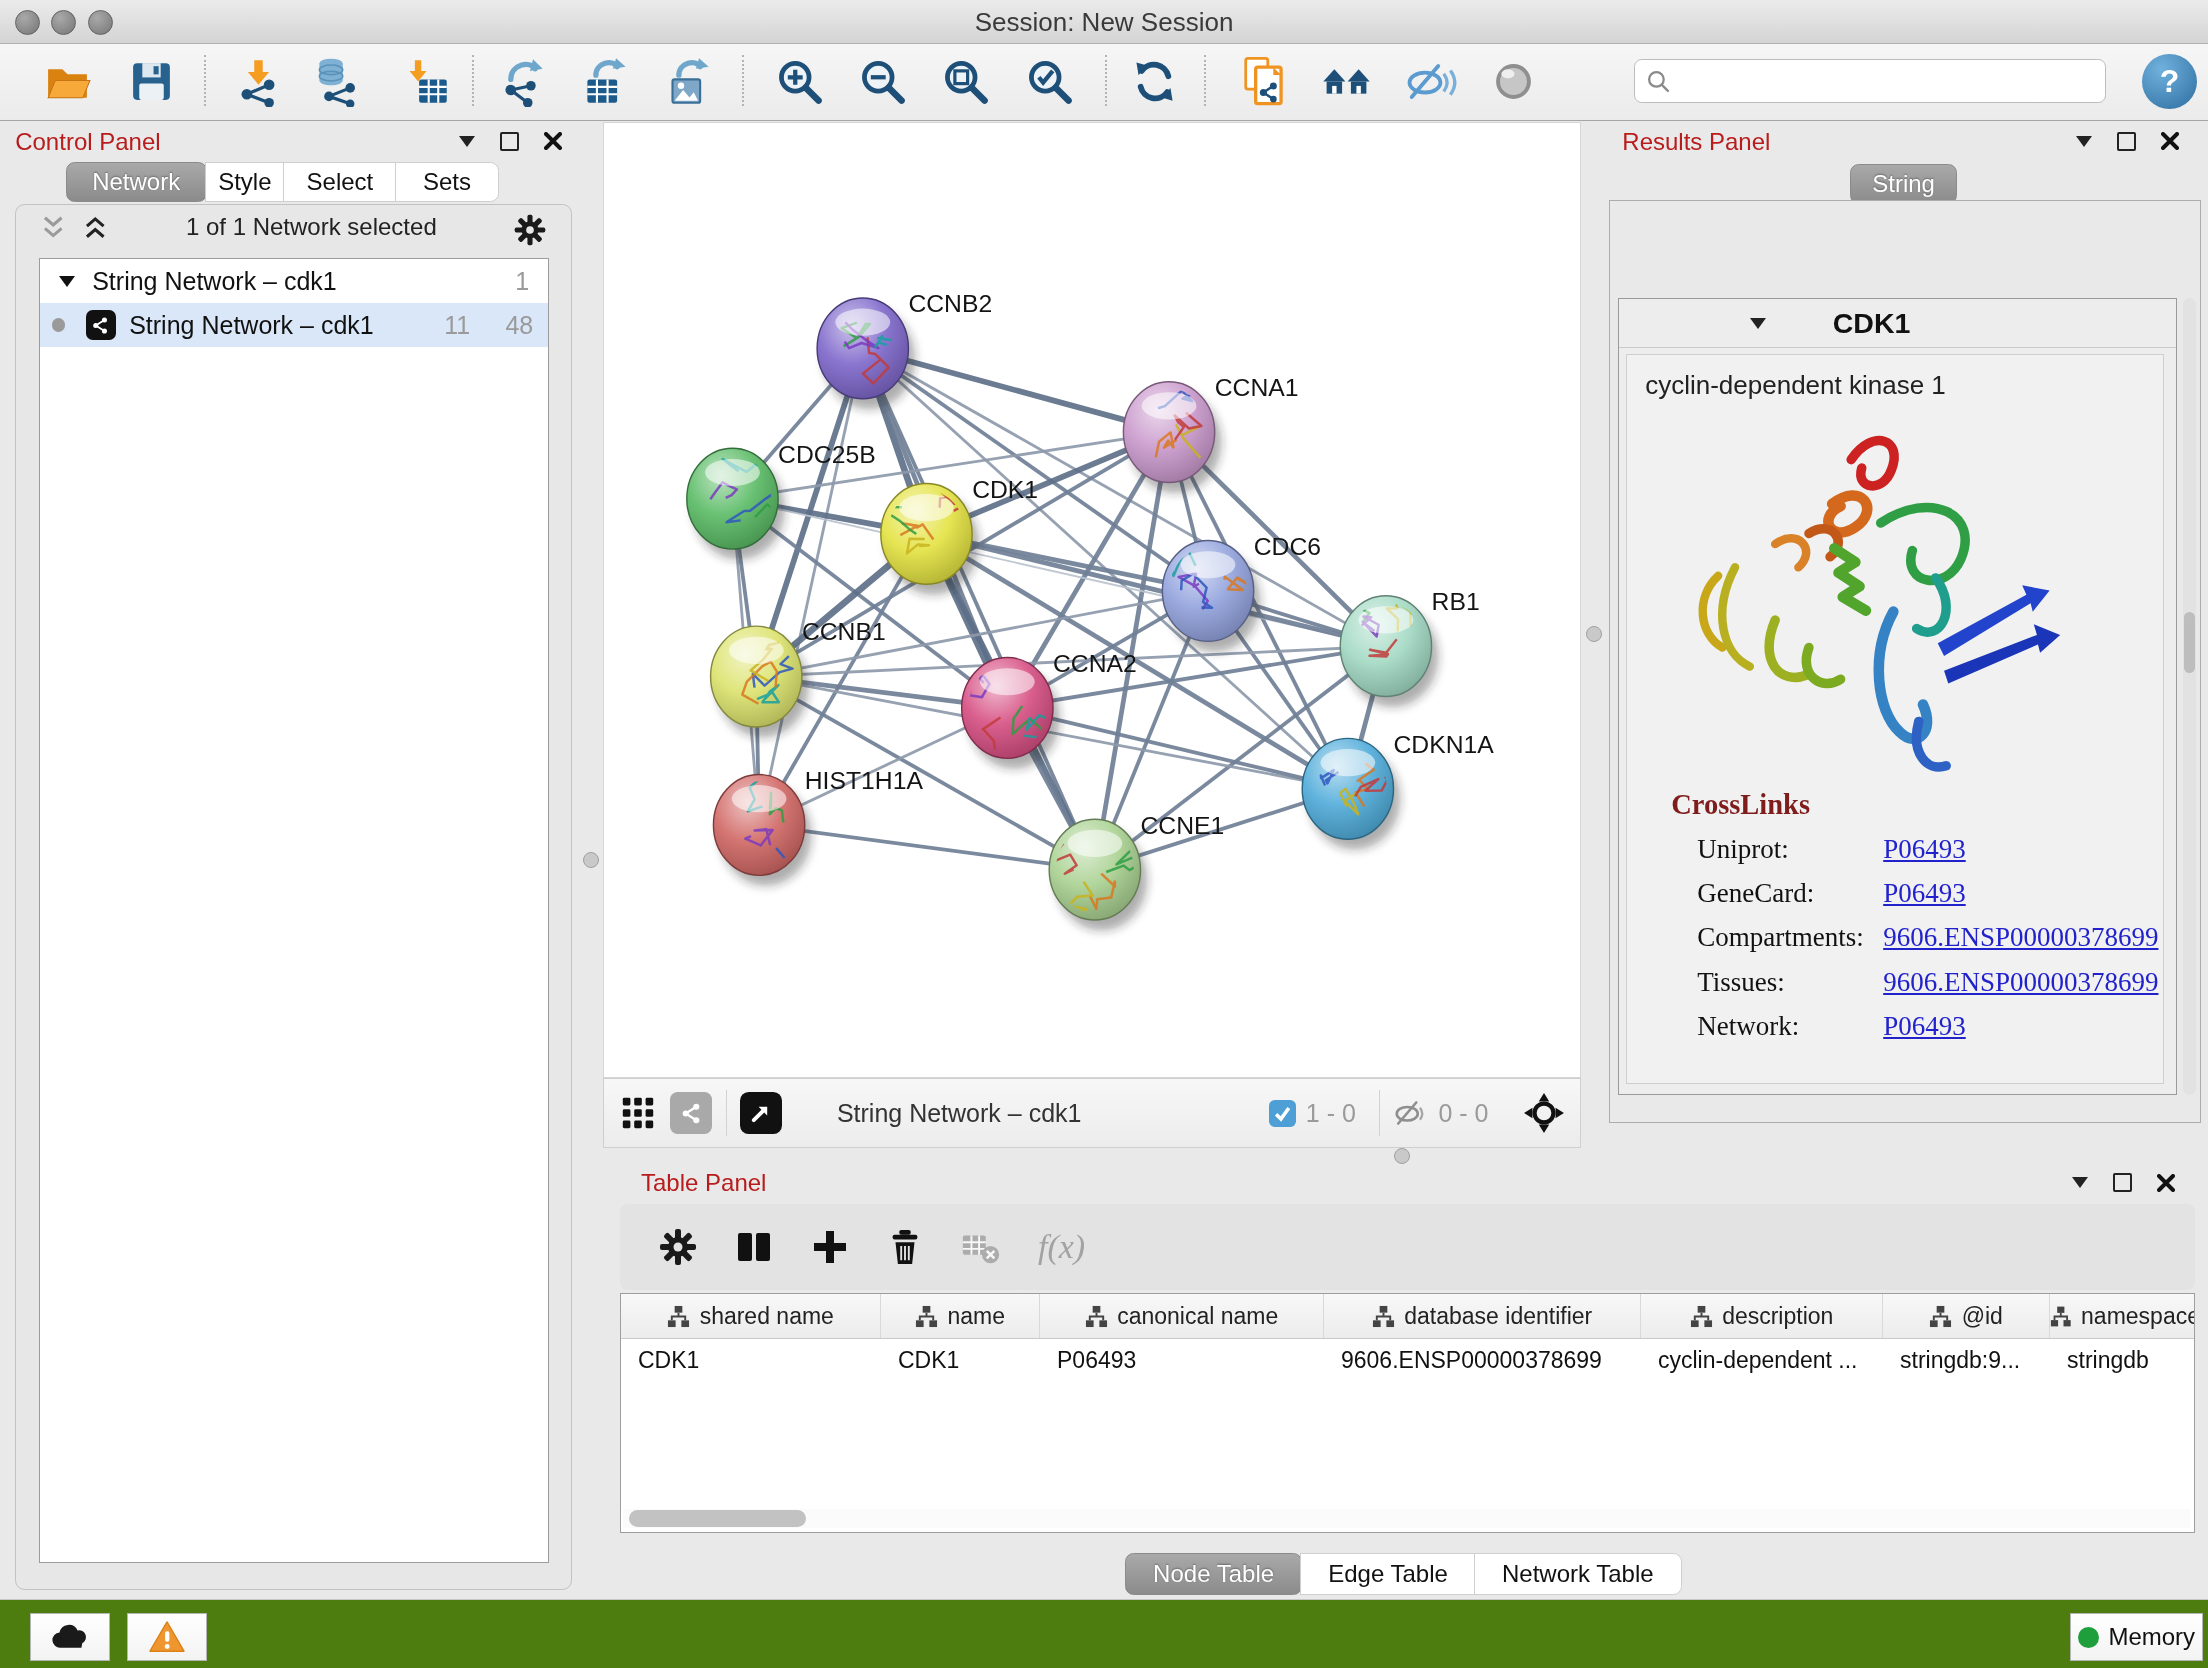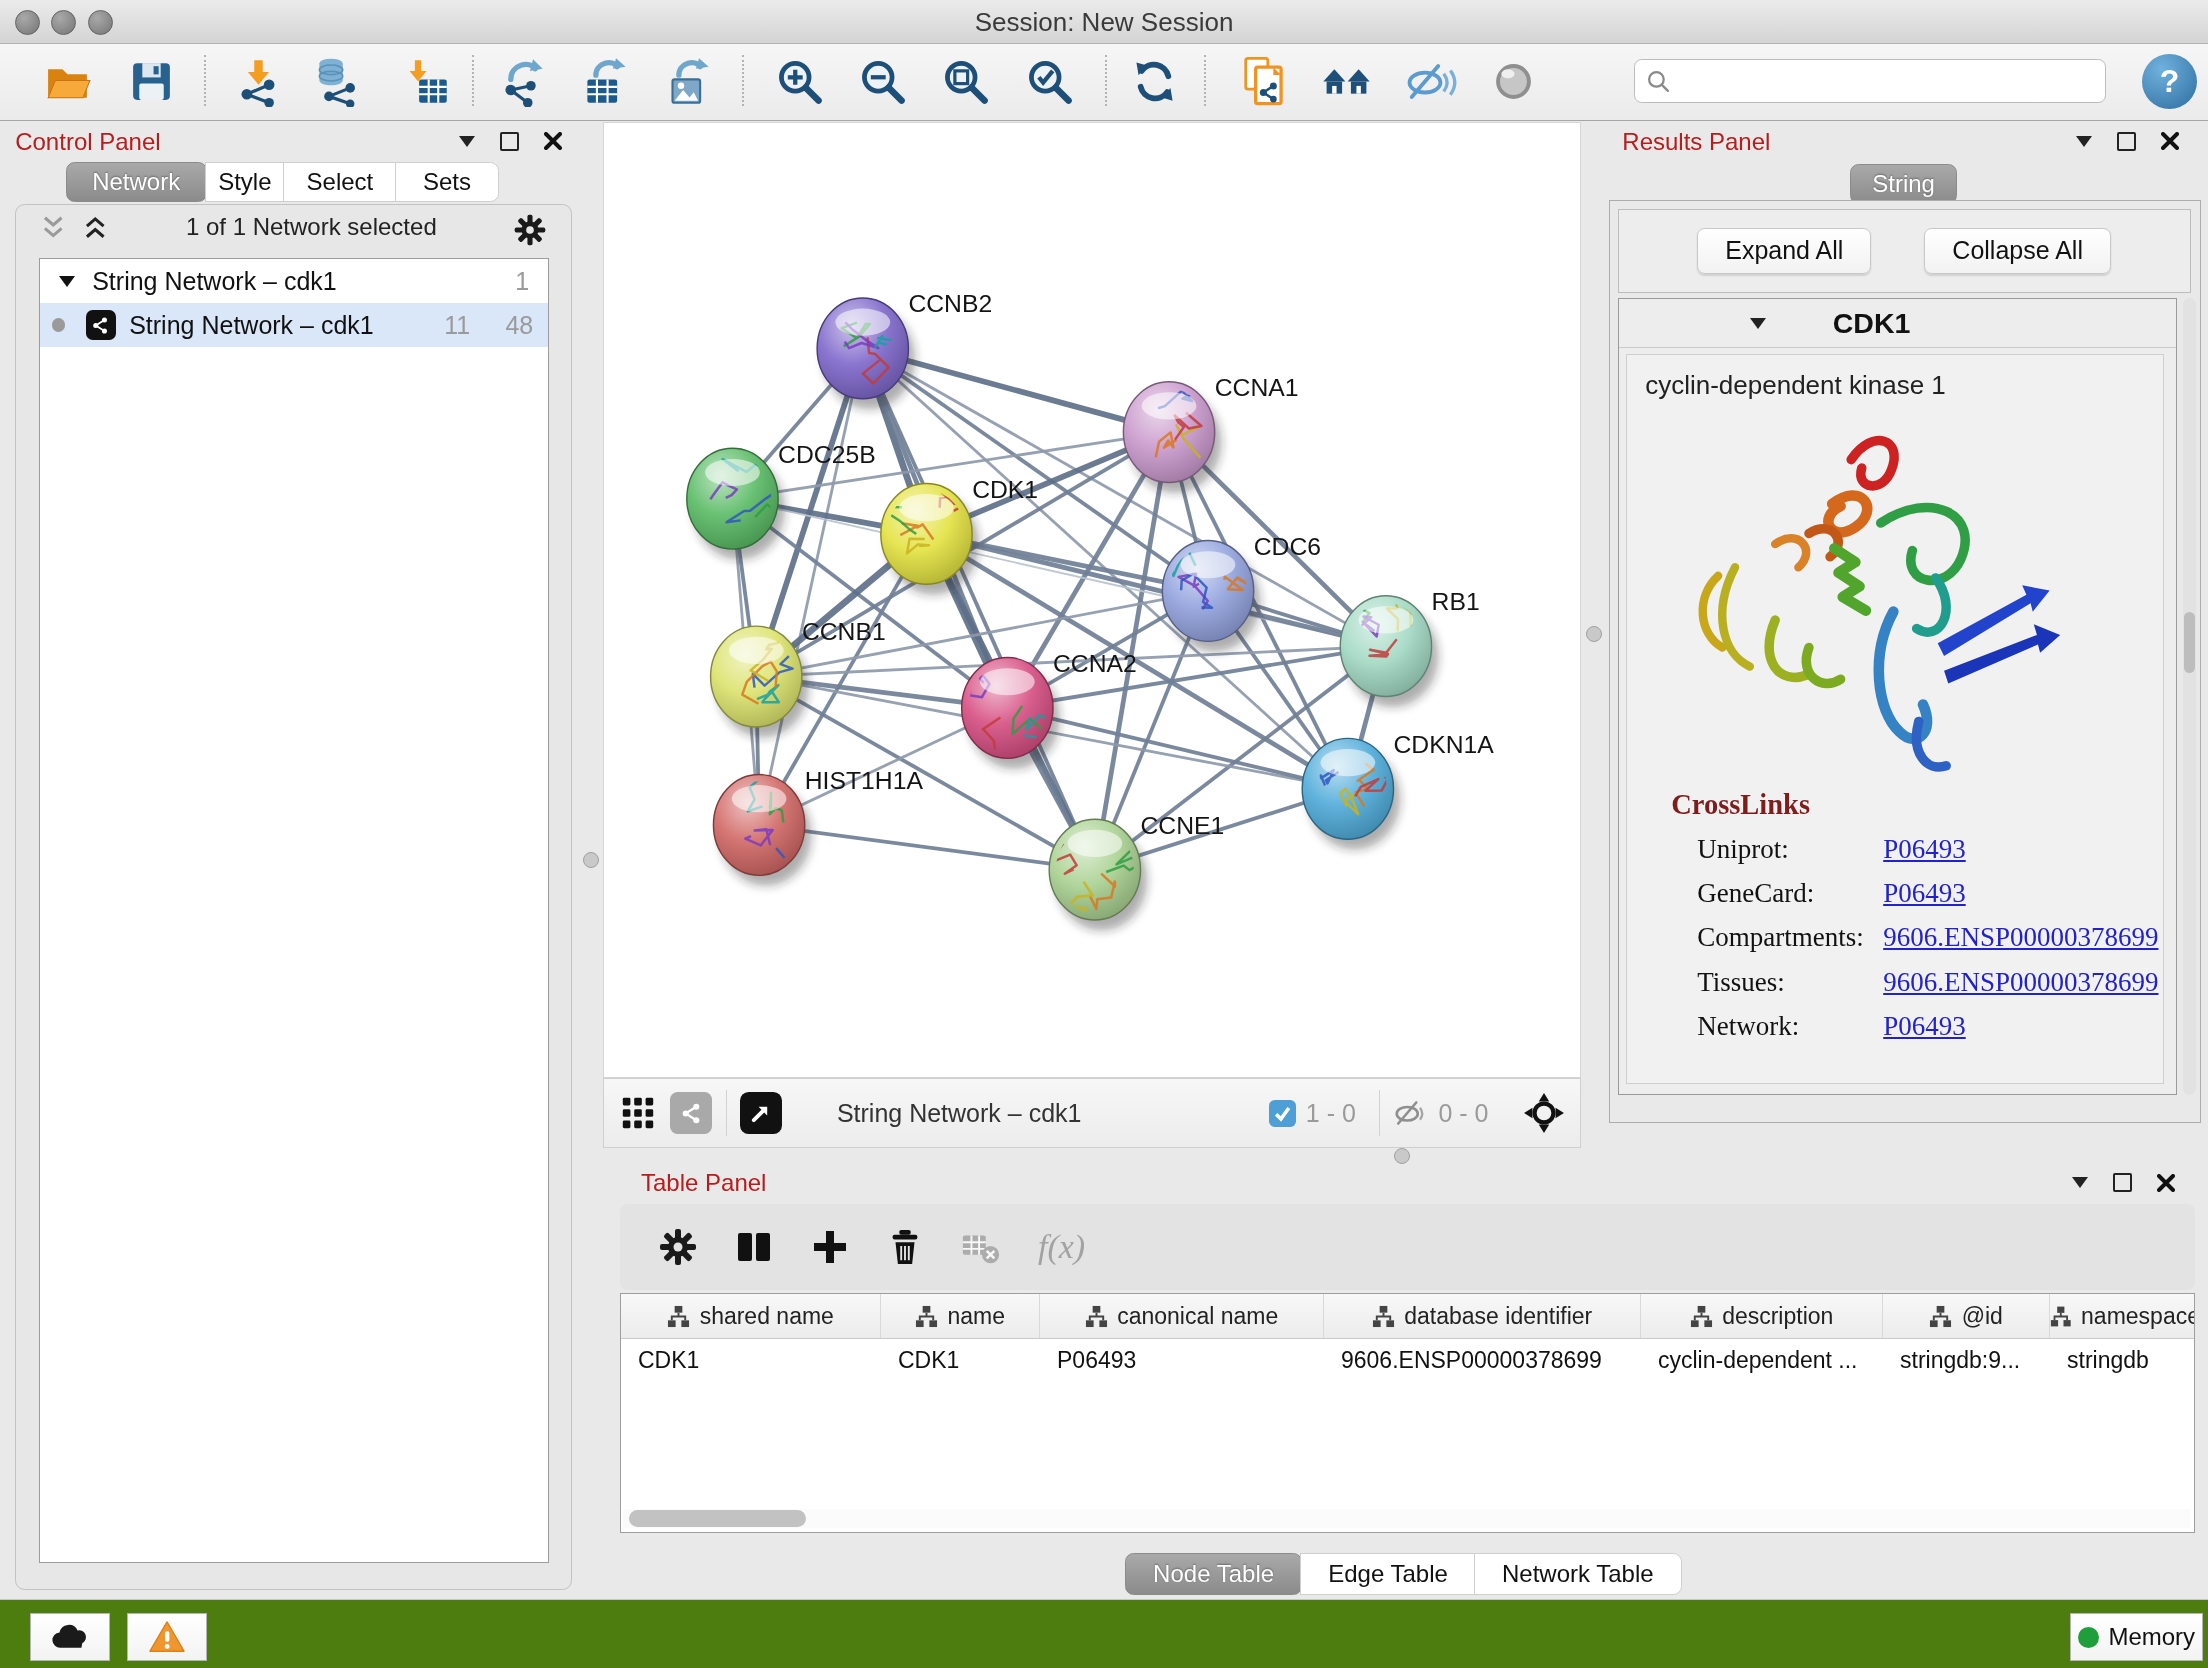--- a/index.html
+++ b/index.html
@@ -673,24 +673,20 @@
       <div class="tri-down"></div>
       <div class="float-box"></div>
       <svg width="18" height="18" viewBox="0 0 18 18">
           <path d="M2 2 L16 16 M16 2 L2 16" stroke="#111" stroke-width="4" stroke-linecap="round"></path>
         </svg>
     </div>
     <div style="position:absolute;left:243px;top:40px;display:flex">
       <div class="tab active single" style="width:107px">String</div>
     </div>
     <div class="rp-outer">
-      <div class="rp-btnbox">
-        <button class="rp-btn">Expand All</button>
-        <button class="rp-btn">Collapse All</button>
-      </div>
       <div class="rp-main">
         <div class="rp-entry-header">
           <div class="tri-down"></div>
           <div class="rp-entry-name">CDK1</div>
           <div style="width:67px"></div>
         </div>
         <div class="rp-inner">
           <div class="rp-desc">cyclin-dependent kinase 1</div>
 
           <svg width="447" height="380" viewBox="0 0 420 360" style="display:block;margin:7.6px auto 0">

